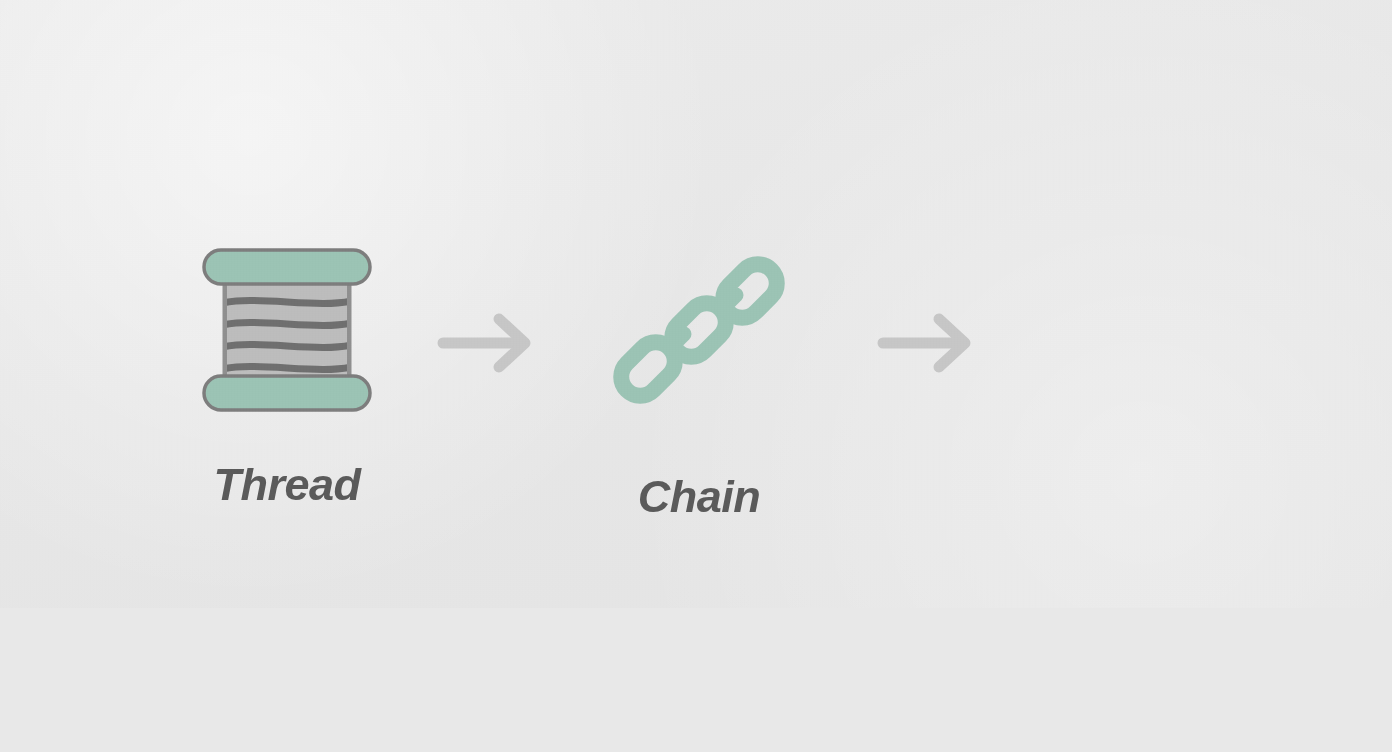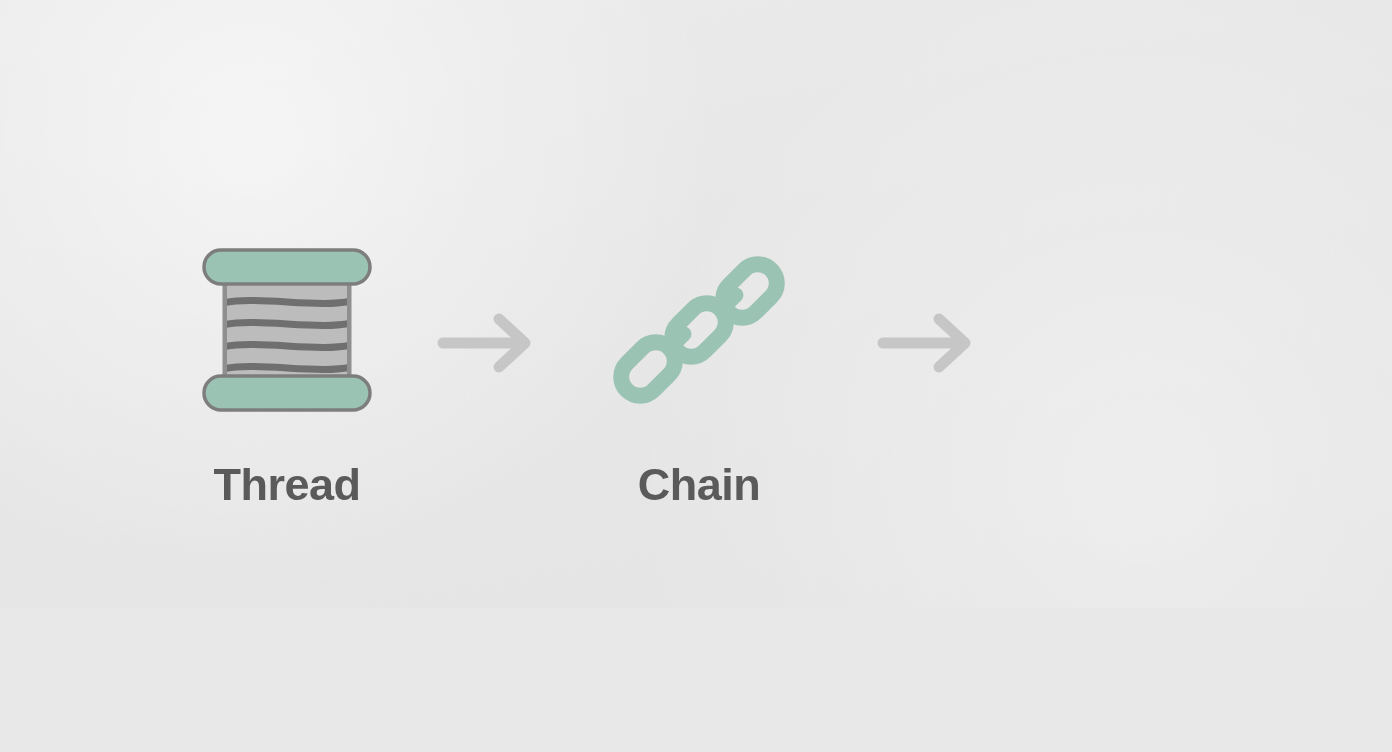--- a/index.html
+++ b/index.html
@@ -17,20 +17,21 @@
 
   #canvas {
     position: relative;
     width: 1392px;
     height: 608px;
     background-color: #e8e8e8;
     background-image:
       radial-gradient(circle at 18% 22%, rgba(255,255,255,0.55) 0%, rgba(255,255,255,0) 38%),
       radial-gradient(circle at 82% 78%, rgba(255,255,255,0.35) 0%, rgba(255,255,255,0) 42%),
       linear-gradient(170deg, #ebebeb 0%, #e7e7e7 48%, #e4e4e4 100%);
+    font-style: italic;
   }
 
   
   #grain {
     position: absolute;
     inset: 0;
     pointer-events: none;
     opacity: 0.30;
     background-image:
       repeating-linear-gradient(0deg, rgba(0,0,0,0.012) 0px, rgba(0,0,0,0.012) 1px, rgba(255,255,255,0.012) 1px, rgba(255,255,255,0.012) 2px),
@@ -66,21 +67,21 @@
     font-size: 45px;
     font-weight: bold;
     color: #5a5a5a;
     letter-spacing: -0.5px;
     line-height: 1;
     text-align: center;
     white-space: nowrap;
   }
 
   #stage-thread { left: 137px; }
-  #stage-chain  { left: 549px; }
+  #stage-chain  { left: 549px; gap: 12px; }
   #stage-test   { left: 972px; }
 
   .arrow {
     position: absolute;
     top: 306px;
     width: 110px;
     height: 74px;
   }
   #arrow-1 { left: 432px; }
   #arrow-2 { left: 872px; }

